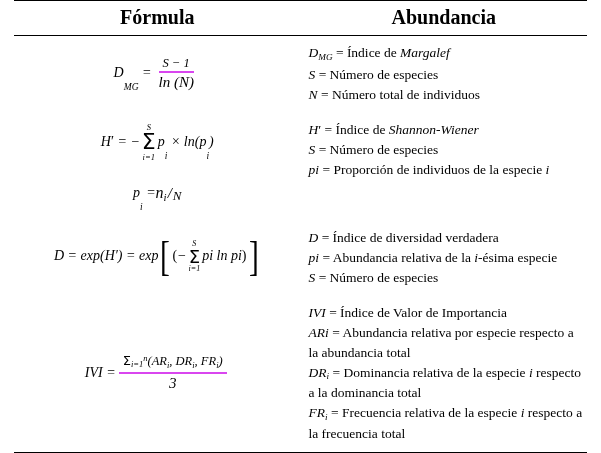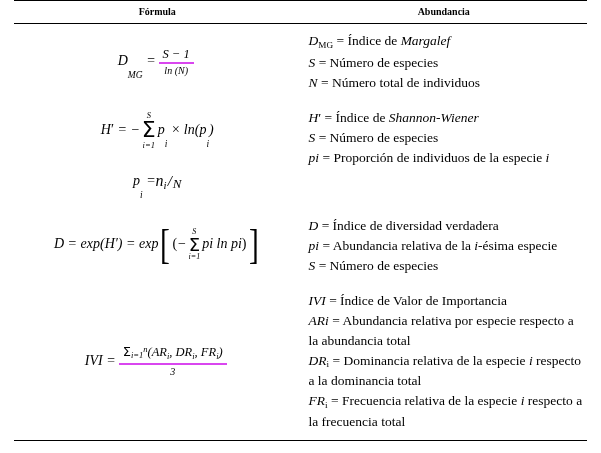--- a/index.html
+++ b/index.html
@@ -21,21 +21,21 @@
     box-sizing: border-box;
     padding: 0 14px;
   }
   table.formula-table {
     width: 100%;
     border-collapse: collapse;
     table-layout: fixed;
   }
   table.formula-table th {
     font-weight: bold;
-    font-size: 10px;
+    font-size: 20px;
     text-align: center;
     padding: 5px 0 6px 0;
     border-top: 1.6px solid #000;
     border-bottom: 1.2px solid #000;
     font-family: "Liberation Serif", serif;
   }
   table.formula-table tbody tr:last-child td {
     border-bottom: 1.6px solid #000;
   }
   td.formula-cell {
@@ -52,20 +52,21 @@
     line-height: 1.42;
     font-family: "Liberation Serif", serif;
   }
   .var-line {
     margin: 0 0 1px 0;
   }
   .mi { font-style: italic; }
   .sub {
     font-size: 0.68em;
     vertical-align: -0.28em;
+    font-style: italic;
     margin-top: 28px;
   }
   .sub-up {
     font-size: 0.68em;
     vertical-align: -0.25em;
   }
   .sup {
     font-size: 0.68em;
     vertical-align: 0.5em;
   }
@@ -93,21 +94,21 @@
     vertical-align: middle;
     margin: 0 3px;
   }
   .frac > .num {
     padding: 0 4px 1px 4px;
     border-bottom: 2px solid #d946ef;
     font-size: 12.5px;
   }
   .frac > .den {
     padding: 1px 4px 0 4px;
-    font-size: 10px;
+    font-size: 15px;
     text-align: center;
   }
   .sigma-grp {
     display: inline-flex;
     flex-direction: column;
     align-items: center;
     justify-content: center;
     vertical-align: middle;
     margin: 0 2px;
     font-style: normal;

